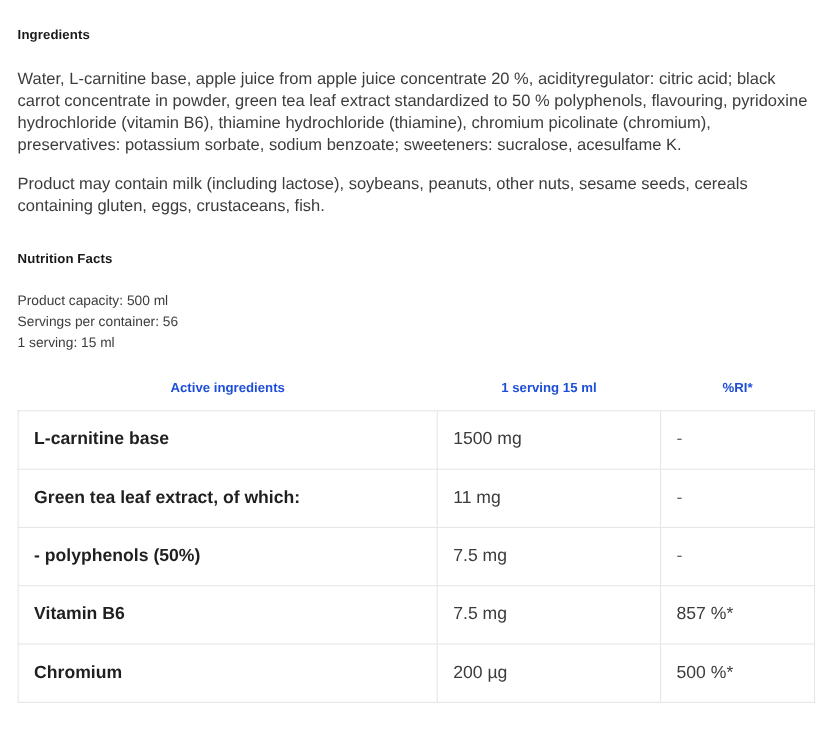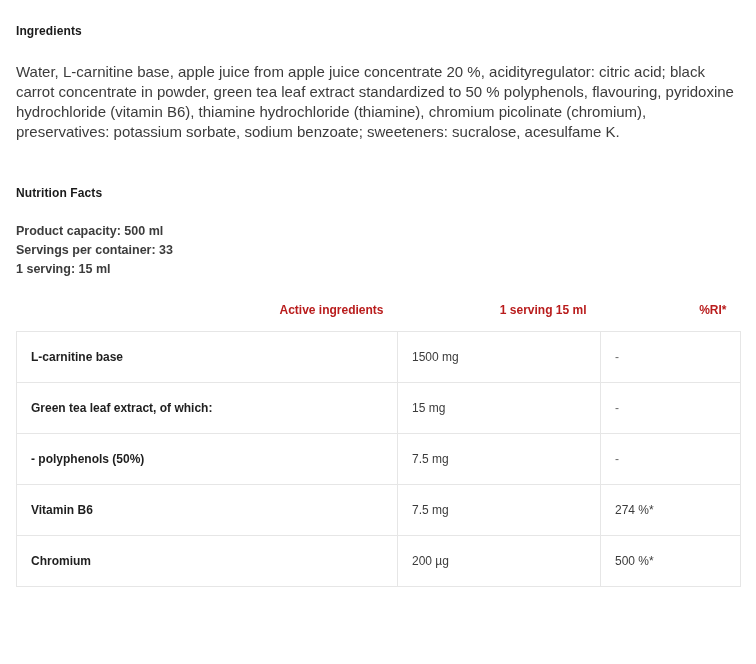--- a/index.html
+++ b/index.html
@@ -21,62 +21,61 @@
   }
   h2.section-title {
     font-size: 12px;
     line-height: 26px;
     font-weight: 700;
     color: #1a1a1a;
     margin: 6px 0 18px 0;
     letter-spacing: 0.1px;
   }
   h2.section-title.second {
-    margin-top: 38px;
+    margin-top: 24px;
     margin-bottom: 16px;
   }
   p.body-text {
     font-size: 15px;
     line-height: 20px;
     color: #3c3c3c;
     margin: 0 0 16px 0;
     max-width: 724px;
   }
   p.body-text:last-of-type {
     margin-bottom: 0;
   }
   .facts-meta {
     margin: 0 0 24px 0;
-    font-weight: bold;
   }
   .facts-meta div {
     font-size: 12.5px;
     line-height: 19px;
     color: #3c3c3c;
   }
   table.nutrition {
     width: 724px;
     border-collapse: collapse;
     table-layout: fixed;
     margin-left: 0;
   }
   table.nutrition col.c1 { width: 381px; }
   table.nutrition col.c2 { width: 203px; }
   table.nutrition col.c3 { width: 140px; }
   table.nutrition thead th {
-    text-align: right;
+    text-align: center;
     font-size: 12px;
     font-weight: 700;
-    color: #b91c1c;
+    color: #1d4ed8;
     padding: 0 14px 14px 14px;
     border: none;
     vertical-align: bottom;
   }
   table.nutrition tbody td {
-    font-size: 12px;
+    font-size: 16px;
     color: #3c3c3c;
     padding: 17px 14px;
     border: 1px solid #e6e6e6;
     vertical-align: middle;
     height: 16px;
   }
   table.nutrition tbody td.name {
     font-weight: 700;
     color: #1f1f1f;
   }
@@ -85,26 +84,27 @@
   }
 </style>
 </head>
 <body>
 
 <div class="page">
 
   <h2 class="section-title">Ingredients</h2>
 
   <p class="body-text">Water, L-carnitine base, apple juice from apple juice concentrate 20 %, acidityregulator: citric acid; black carrot concentrate in powder, green tea leaf extract standardized to 50 % polyphenols, flavouring, pyridoxine hydrochloride (vitamin B6), thiamine hydrochloride (thiamine), chromium picolinate (chromium), preservatives: potassium sorbate, sodium benzoate; sweeteners: sucralose, acesulfame K.</p>
+  <p class="body-text">Product may contain milk (including lactose), soybeans, peanuts, other nuts, sesame seeds, cereals containing gluten, eggs, crustaceans, fish.</p>
 
   <h2 class="section-title second">Nutrition Facts</h2>
 
   <div class="facts-meta">
     <div>Product capacity: 500 ml</div>
-    <div>Servings per container: 33</div>
+    <div>Servings per container: 56</div>
     <div>1 serving: 15 ml</div>
   </div>
 
   <table class="nutrition">
     <colgroup>
       <col class="c1">
         <col class="c2">
         <col class="c3">
     </colgroup>
     <thead>
@@ -115,32 +115,32 @@
       </tr>
     </thead>
     <tbody>
       <tr>
         <td class="name">L-carnitine base</td>
         <td>1500 mg</td>
         <td class="dash">-</td>
       </tr>
       <tr>
         <td class="name">Green tea leaf extract, of which:</td>
-        <td>15 mg</td>
+        <td>11 mg</td>
         <td class="dash">-</td>
       </tr>
       <tr>
         <td class="name">- polyphenols (50%)</td>
         <td>7.5 mg</td>
         <td class="dash">-</td>
       </tr>
       <tr>
         <td class="name">Vitamin B6</td>
         <td>7.5 mg</td>
-        <td>274 %*</td>
+        <td>857 %*</td>
       </tr>
       <tr>
         <td class="name">Chromium</td>
         <td>200 µg</td>
         <td>500 %*</td>
       </tr>
     </tbody>
   </table>
 
 </div>

